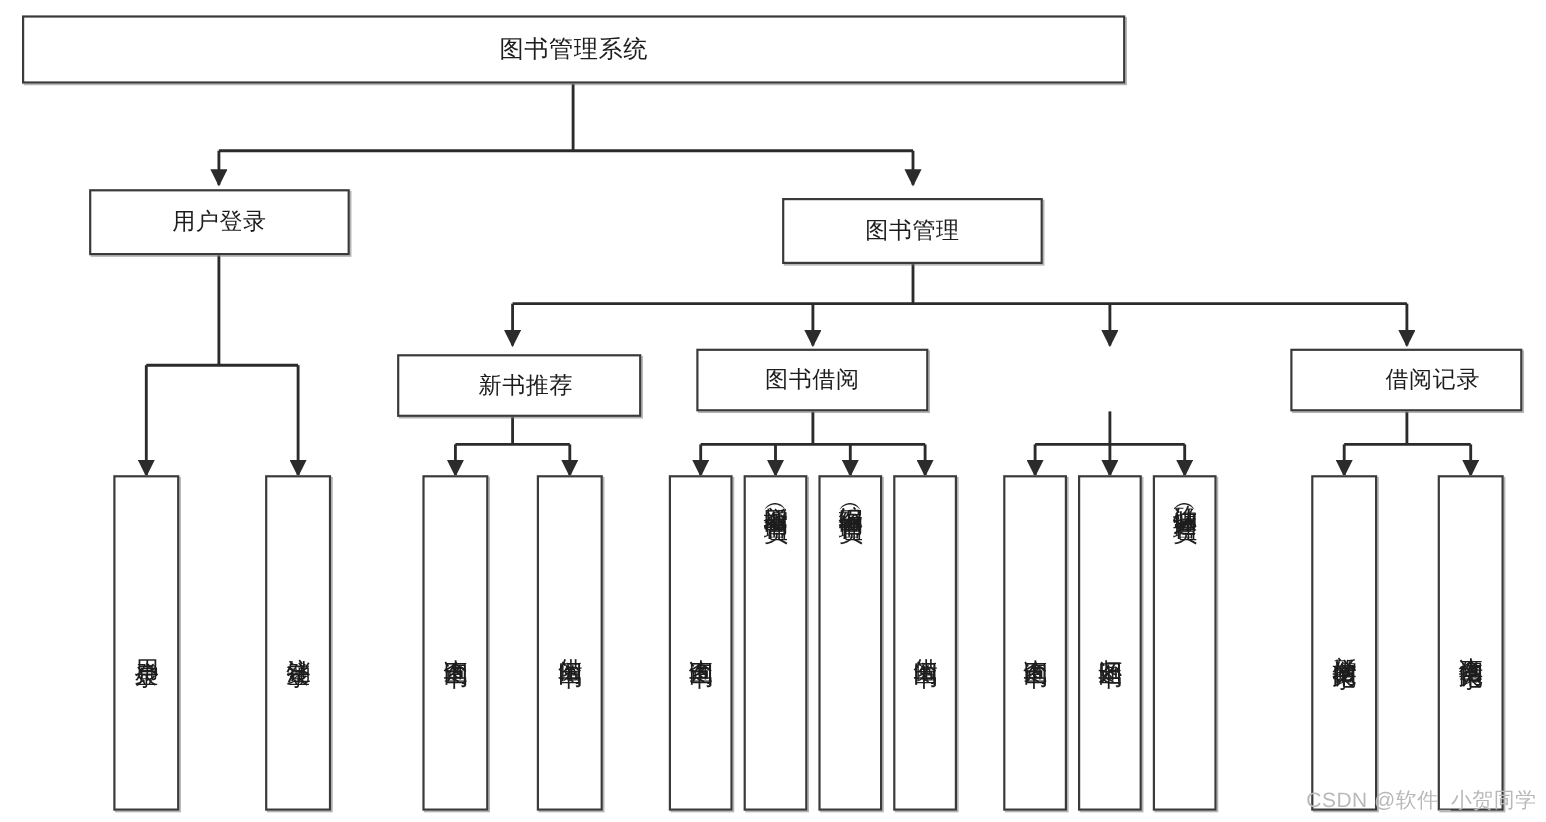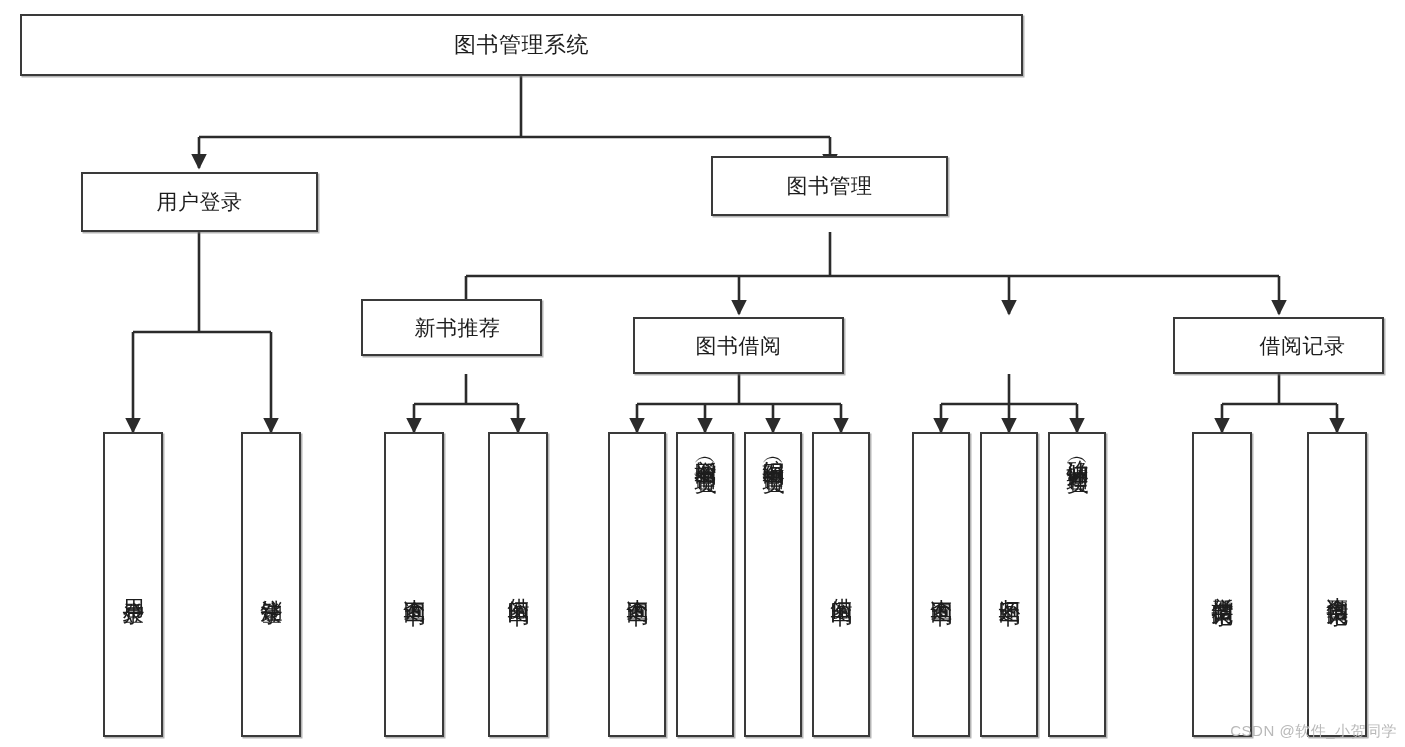--- a/index.html
+++ b/index.html
@@ -65,21 +65,21 @@
     height: auto;
   }
   .node.vertical.pad-mid {
     align-items: center;
     padding-top: 0;
   }
   #watermark {
     position: absolute;
     right: 8px;
     bottom: 6px;
-    font-size: 15px;
+    font-size: 19px;
     color: #b9b9b9;
     white-space: nowrap;
     letter-spacing: 0.5px;
   }
 </style>
 </head>
 <body>
 
 <div id="diagram-root">
 
@@ -134,25 +134,25 @@
   </svg>
 
   <div class="node root horizontal" style="left:20px; top:14px; width:1003px; height:62px;justify-content:center;">
     <span class="node-label">图书管理系统</span>
   </div>
 
   <div class="node horizontal" style="left:81px; top:172px; width:237px; height:60px;">
     <span class="node-label">用户登录</span>
   </div>
 
-  <div class="node horizontal" style="left:711px; top:156px; width:237px; height:60px;">
+  <div class="node horizontal" style="left:711px; top:180px; width:237px; height:60px;">
     <span class="node-label">图书管理</span>
   </div>
 
-  <div class="node horizontal" style="left:361px; top:299px; width:181px; height:57px;padding-left:12px;">
+  <div class="node horizontal" style="left:361px; top:322px; width:222px; height:57px;padding-left:12px;">
     <span class="node-label">新书推荐</span>
   </div>
 
   <div class="node horizontal" style="left:633px; top:317px; width:211px; height:57px;">
     <span class="node-label">图书借阅</span>
   </div>
 
 
   <div class="node horizontal" style="left:1173px; top:317px; width:211px; height:57px;padding-left:48px;">
     <span class="node-label">借阅记录</span>

